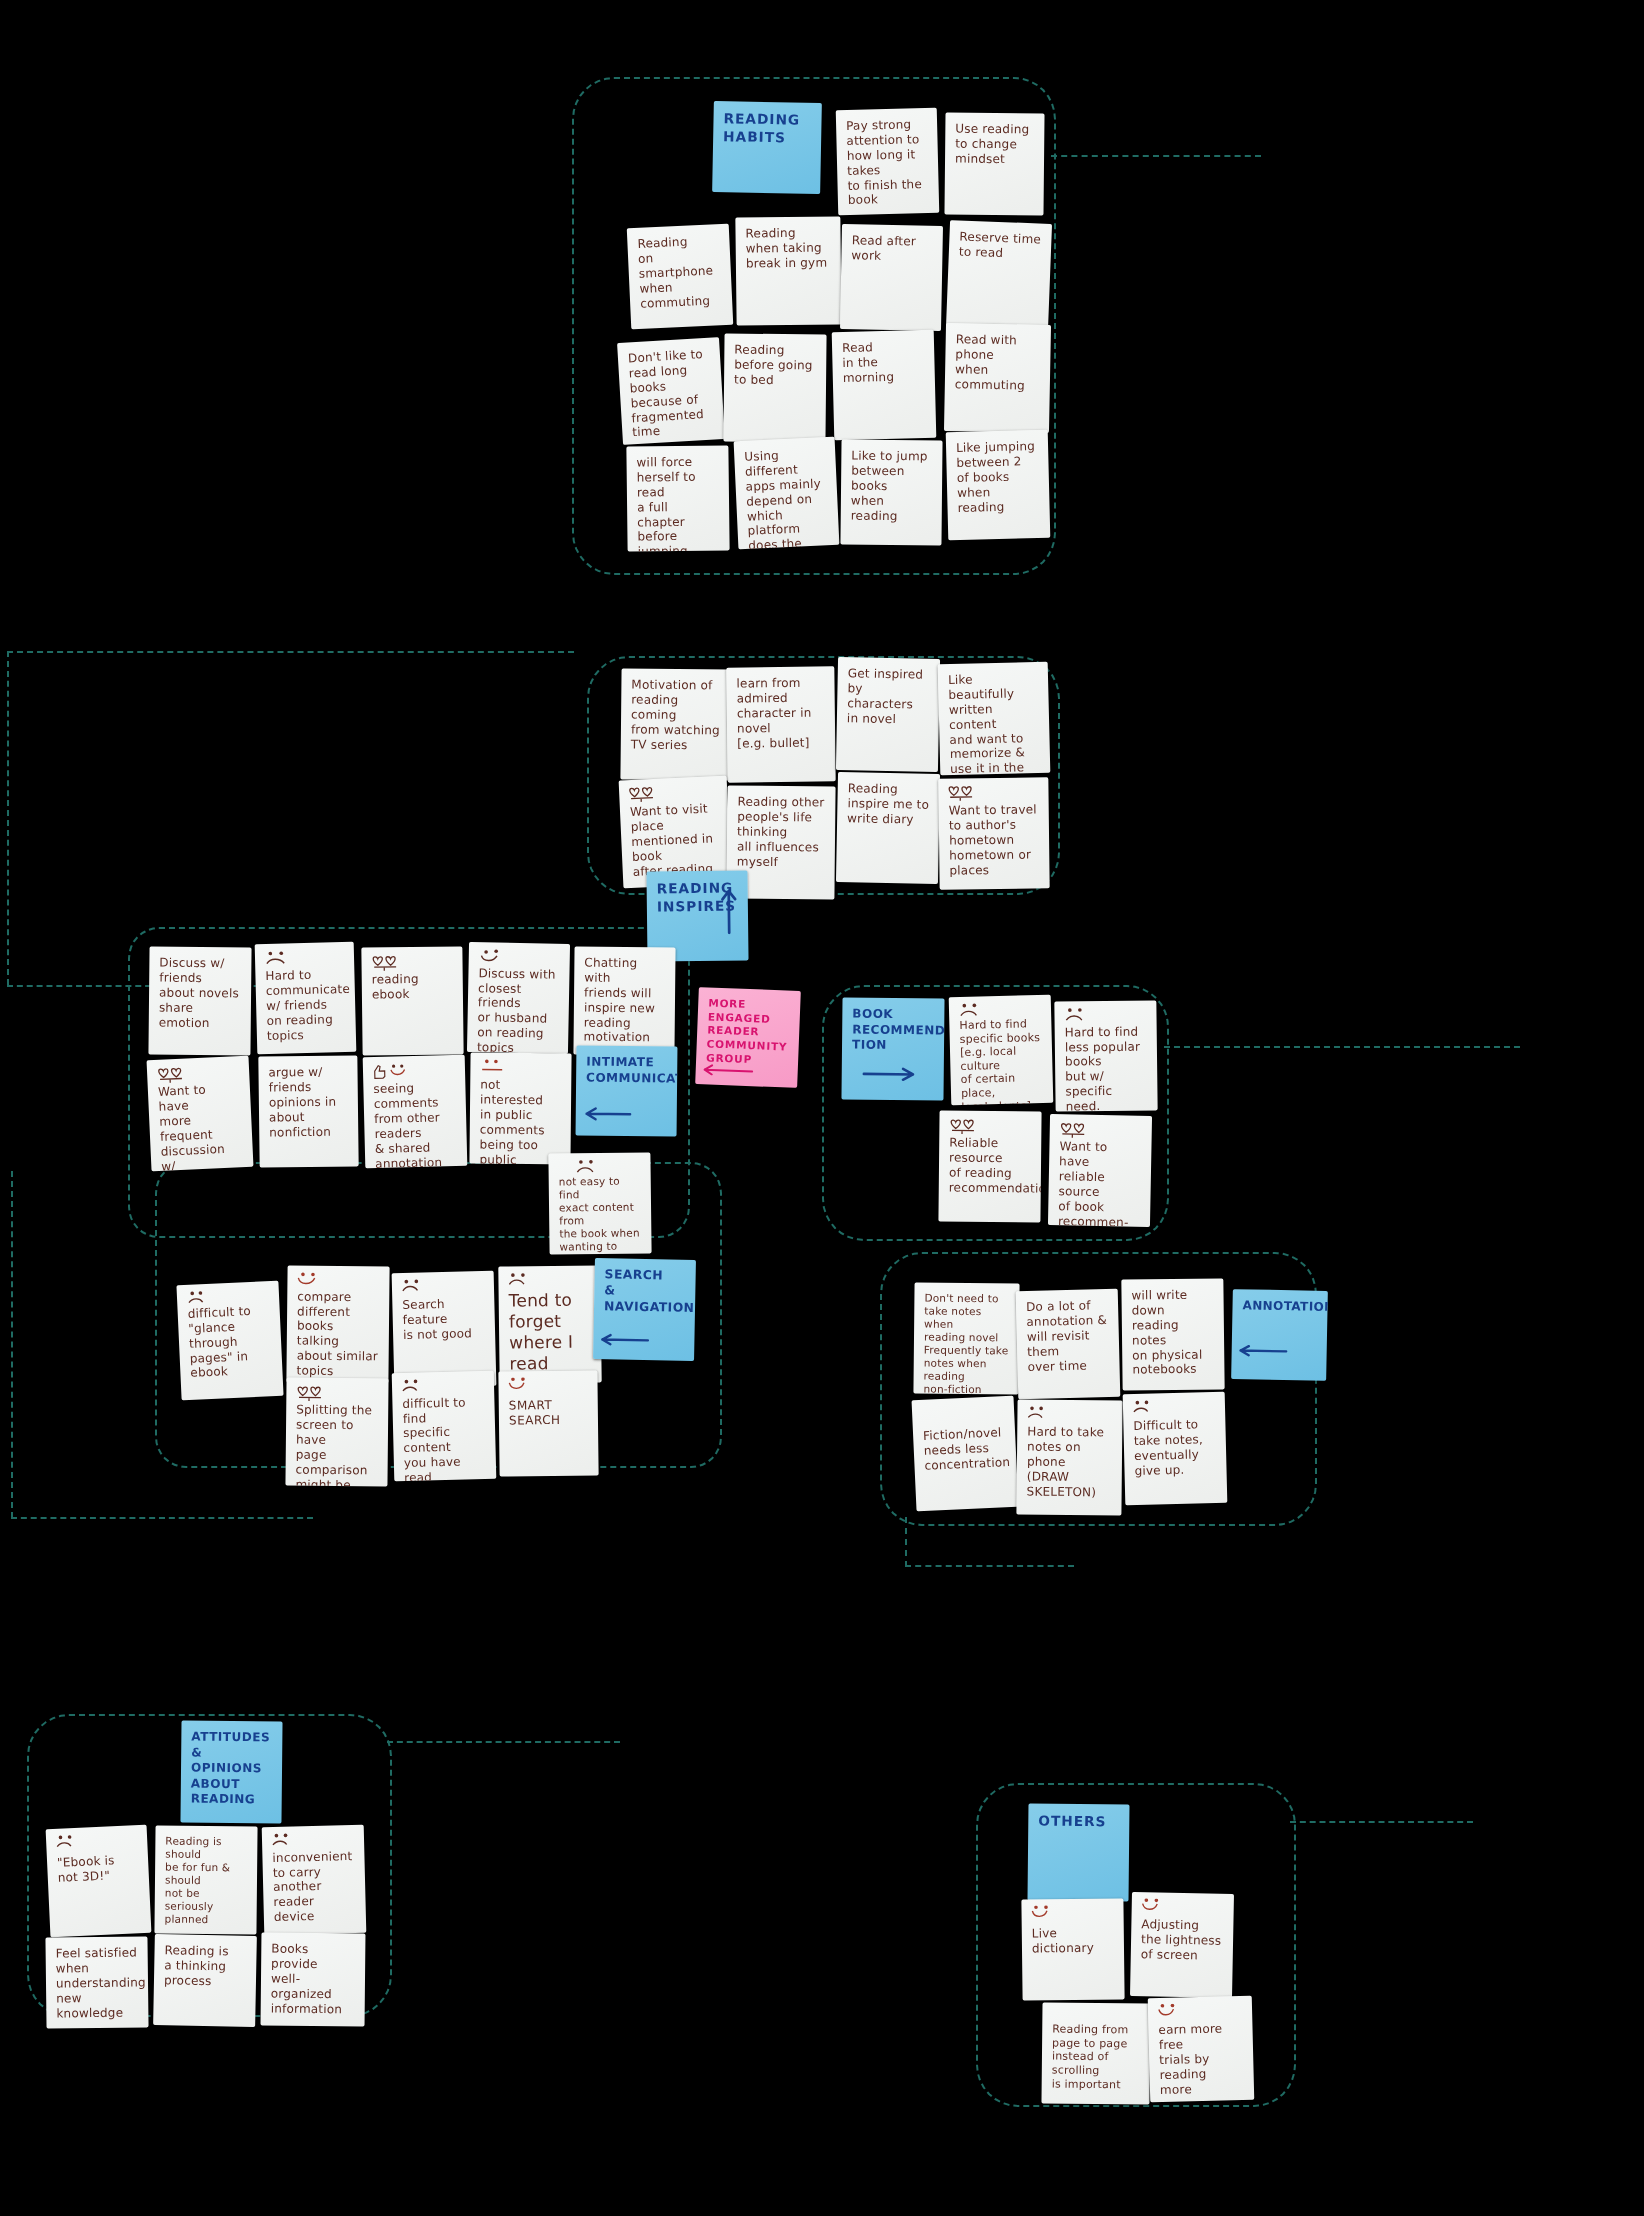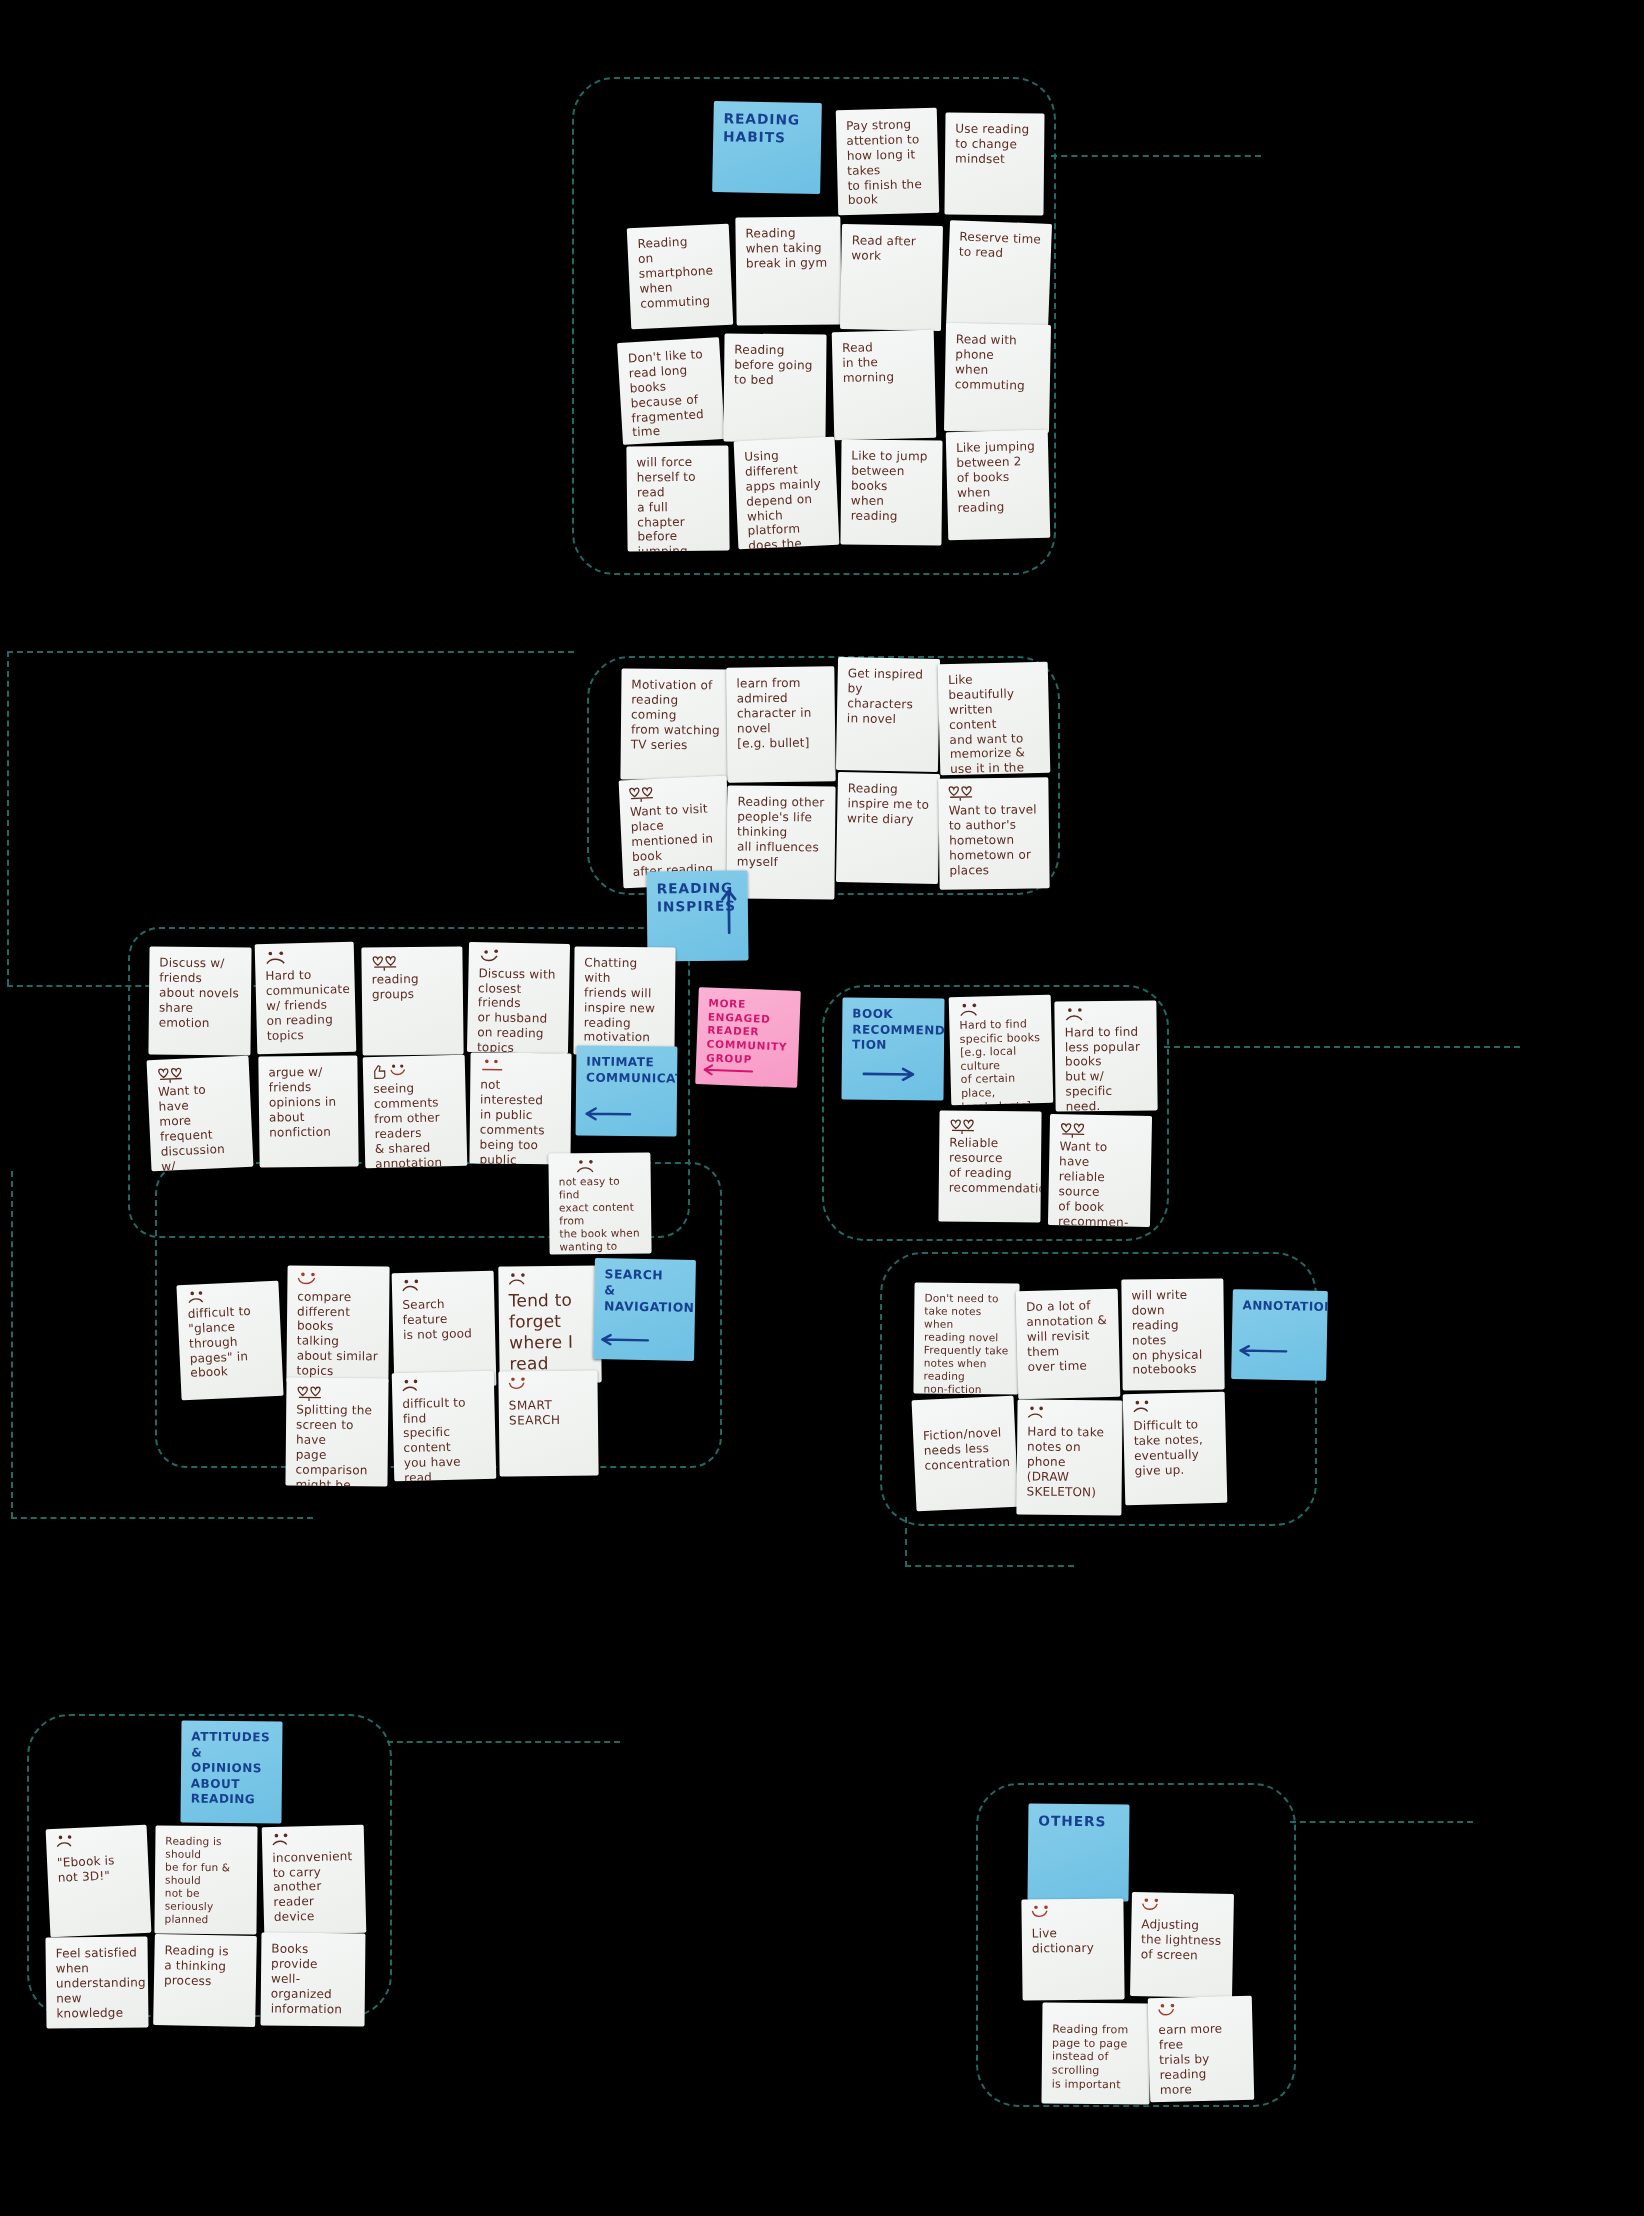--- a/index.html
+++ b/index.html
@@ -292,21 +292,21 @@
 on reading topics</span>
     </div>
   <div class="note white r6" style="left:362px;top:947px;width:101px;height:108px;">
     <span class="face">
       <svg width="31" height="18.3" viewBox="0 0 34 20">
           <path d="M3 6c0-3 4-3 5 0 1-3 5-3 5 0 0 3-5 7-5 7S3 9 3 6z" fill="none" stroke="#5c2b22" stroke-width="1.4"></path>
           <path d="M17 6c0-3 4-3 5 0 1-3 5-3 5 0 0 3-5 7-5 7s-5-4-5-7z" fill="none" stroke="#5c2b22" stroke-width="1.4"></path>
           <path d="M4 15h24M15 15v4" stroke="#5c2b22" stroke-width="1.4" fill="none"></path>
         </svg>
     </span>
-    <span class="txt" style="margin-top:16.4px;">reading groups</span>
+    <span class="txt" style="margin-top:16.4px;">reading ebook</span>
     </div>
   <div class="note white r2" style="left:468px;top:943px;width:101px;height:110px;">
     <span class="face">
       <svg width="27.4" height="16.4" viewBox="0 0 30 18">
           <circle cx="9" cy="4" r="2" fill="#5c2b22"></circle>
           <circle cx="20" cy="3" r="2" fill="#5c2b22"></circle>
           <path d="M4 8c2 7 13 7 17 0" stroke="#5c2b22" stroke-width="1.6" fill="none"></path>
         </svg>
     </span>
     <span class="txt" style="margin-top:14.6px;">Discuss with

